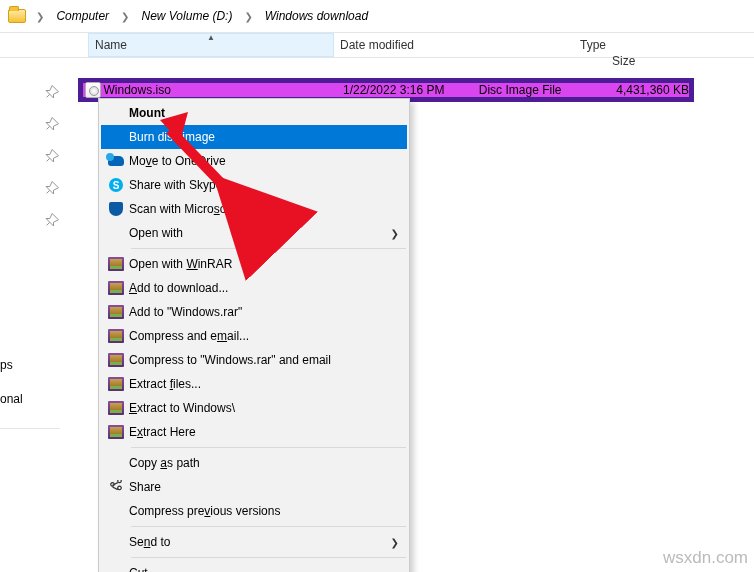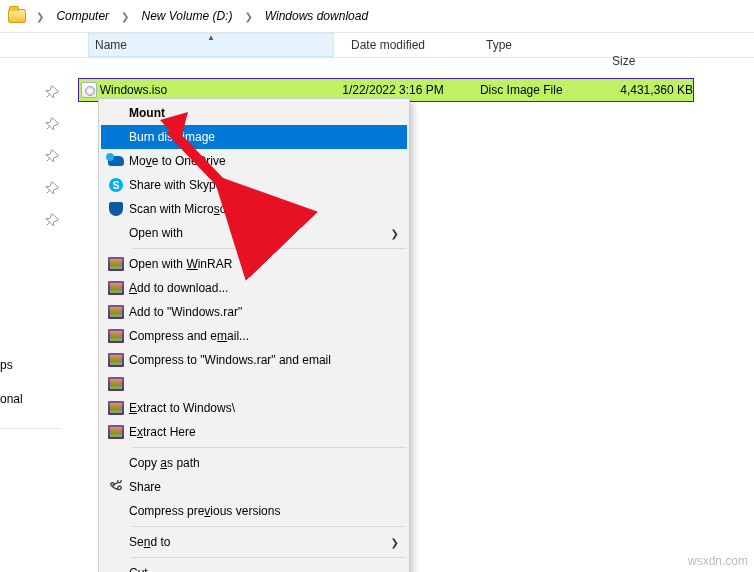--- a/index.html
+++ b/index.html
@@ -11,35 +11,35 @@
 .folder-glyph::before { content:""; position:absolute; top:-4px; left:0; width:8px; height:4px; background:#f5c236; border:1px solid #d4a017; border-bottom:none; border-radius:2px 2px 0 0;}
 .crumb { color:#000; padding:3px 2px;font-style:italic; }
 .crumb-sep { color:#7a7a7a; padding:0 4px; font-size:10px; }
 .addr-right { flex:1; border:1px solid transparent; }
 
 
 .columns { height: 26px; border-top:1px solid #e5e5e5; border-bottom:1px solid #e5e5e5; display:flex; align-items:center; padding-left: 88px; position:relative; }
 .columns .col { color:#333; }
 .col-name { width: 246px; background:#e5f3ff; border:1px solid #cce8ff; height:100%; display:flex; align-items:center; padding-left:6px; position:relative;}
 .col-name .sort { position:absolute; left:50%; top:-1px; transform:translateX(-50%); font-size:8px; color:#555;}
-.col-date { width:146px; padding-left:17px;}
-.col-type { width:126px; padding-left:6px;}
+.col-date { width:146px; padding-left:6px;}
+.col-type { width:126px; padding-left:6px;text-align:right;}
 .col-size { width:100px; padding-left:6px;margin-top:32px;}
 
 
 .sidebar { position:absolute; left:0; top:58px; width:70px; height:400px; padding:28px 0 0 44px;}
 .pin { width:14px; height:14px; margin-bottom:18px; color:#8a8a8a; transform: rotate(45deg); }
 .pin svg { width:14px; height:14px; display:block; }
 .side-label { position:absolute; color:#000; left:0; }
 .side-label.ps { top:300px; } .side-label.onal { top:334px; }
 .side-divider { position:absolute; left:0; top:370px; width:60px; border-top:1px solid #e5e5e5;}
 
 
 .filelist { position:absolute; left:78px; top:78px; right:60px; }
-.filerow { height:24px; display:flex; align-items:center; background:#bef264; border:1px solid #4c1d95; }
+.filerow { height:24px; display:flex; align-items:center; background:#d946ef; border:5px solid #4c1d95; }
 .filerow .icon { width:22px; display:flex; justify-content:center; }
 .disc-icon { width:16px; height:16px; border:1px solid #b0b0b0; border-radius:2px; background:linear-gradient(#fff,#eee); position:relative;}
 .disc-icon::after { content:""; position:absolute; width:8px; height:8px; border-radius:50%; background:radial-gradient(#fff,#d0d0d0); border:1px solid #999; left:3px; top:3px;}
 .filerow .fname { width:236px; }
 .filerow .fdate { width:146px; color:#000;margin-left:20px; }
 .filerow .ftype { width:126px; color:#000;}
 .filerow .fsize { width:100px; color:#000;text-align:right;}
 
 
 .context-menu { position:absolute; left:98px; top:98px; width:312px; background:#f2f2f2; border:1px solid #cccccc; box-shadow: 4px 4px 6px rgba(0,0,0,.18); padding:2px; }
@@ -60,21 +60,21 @@
 .ico-winrar::before{content:"";position:absolute;inset:2px 2px 5px 2px;background:linear-gradient(#c9a04e,#a37a2e);}
 .ico-winrar::after{content:"";position:absolute;left:2px;right:2px;bottom:2px;height:3px;background:#76b04c;}
 .ico-share { width:14px; height:14px; }
 .ico-share svg { width:14px; height:14px; display:block; stroke:#333; fill:none; stroke-width:1.4;}
 
 
 .red-arrow { position:absolute; left:158px; top:112px; pointer-events:none; }
 .red-arrow svg { width:130px; height:130px; overflow:visible;}
 
 
-.wm { position:absolute; right:6px; bottom:4px; color:#bbb; font-size:12px;}
+.wm { position:absolute; right:6px; bottom:4px; color:#bbb; font-size:17px;}
 </style>
 </head>
 <body>
 
 <div class="addressbar">
   <div class="folder-glyph"></div>
   <span class="crumb-sep">❯</span>
   <span class="crumb">Computer</span>
   <span class="crumb-sep">❯</span>
   <span class="crumb">New Volume (D:)</span>
@@ -196,20 +196,21 @@
   <div class="ctx-item">
       <div class="cicon">
         <div class="ico-winrar"></div>
       </div>
       <div class="clabel">Compress to "Windows.rar" and email</div>
     </div>
   <div class="ctx-item">
       <div class="cicon">
         <div class="ico-winrar"></div>
       </div>
+      <div class="clabel"><span>Extract </span><u>f</u><span>iles...</span></div>
     </div>
   <div class="ctx-item">
       <div class="cicon">
         <div class="ico-winrar"></div>
       </div>
       <div class="clabel"><u>E</u><span>xtract to Windows\</span></div>
     </div>
   <div class="ctx-item">
       <div class="cicon">
         <div class="ico-winrar"></div>

